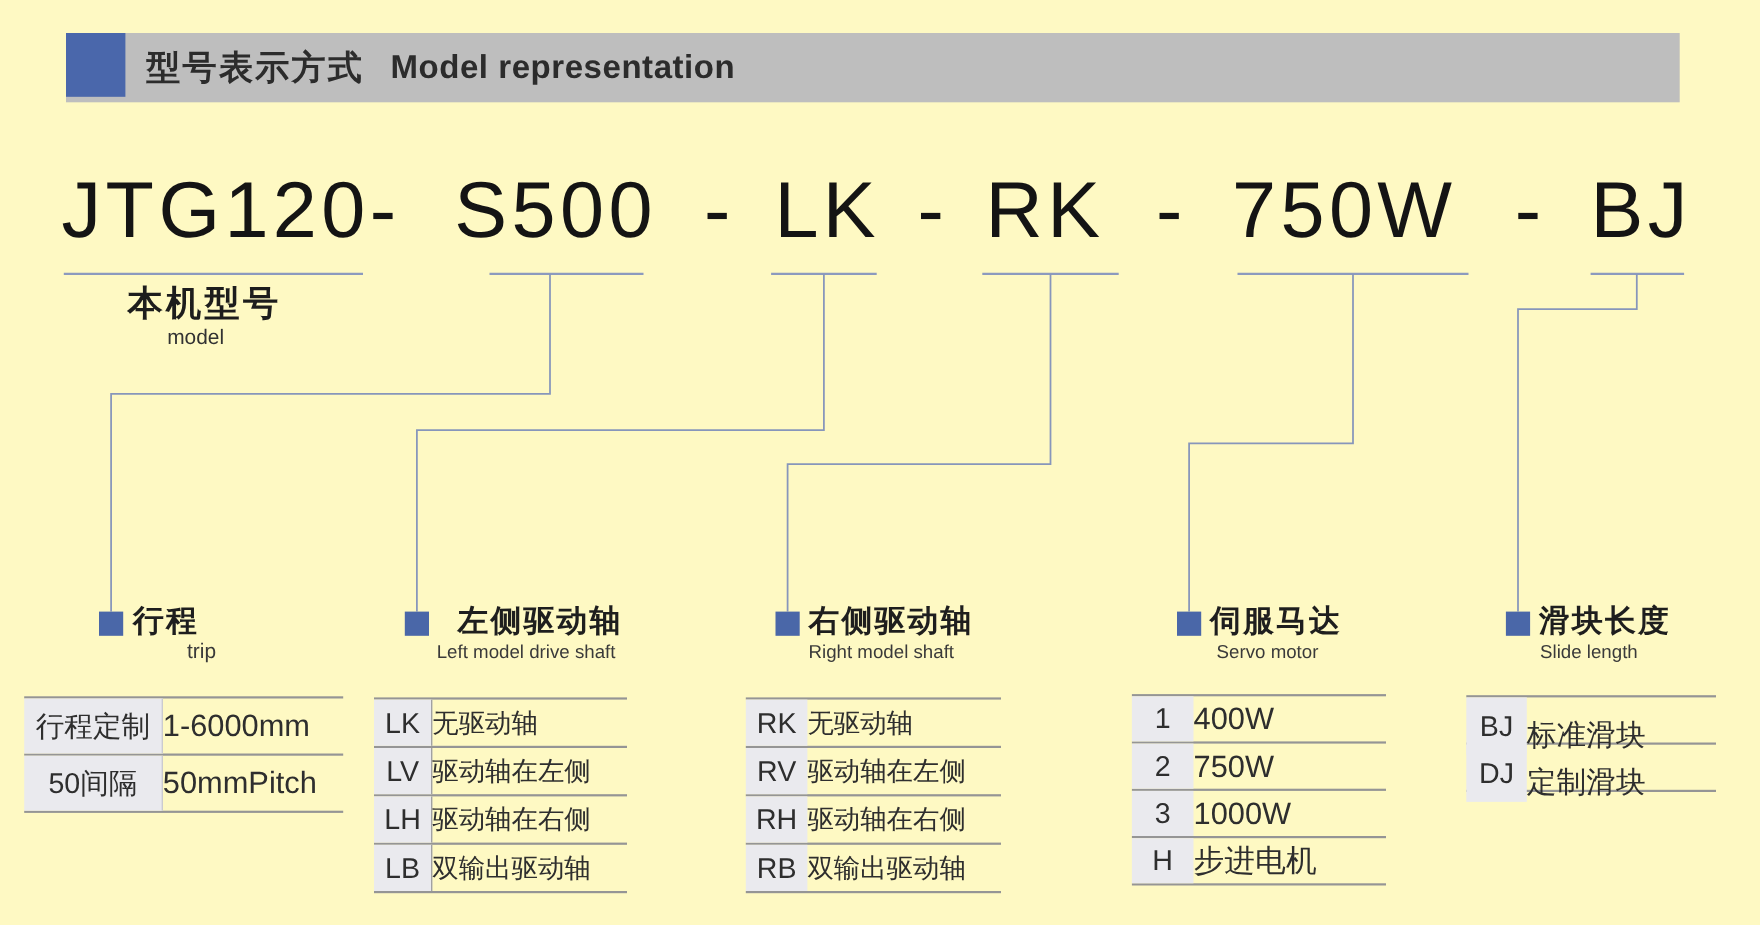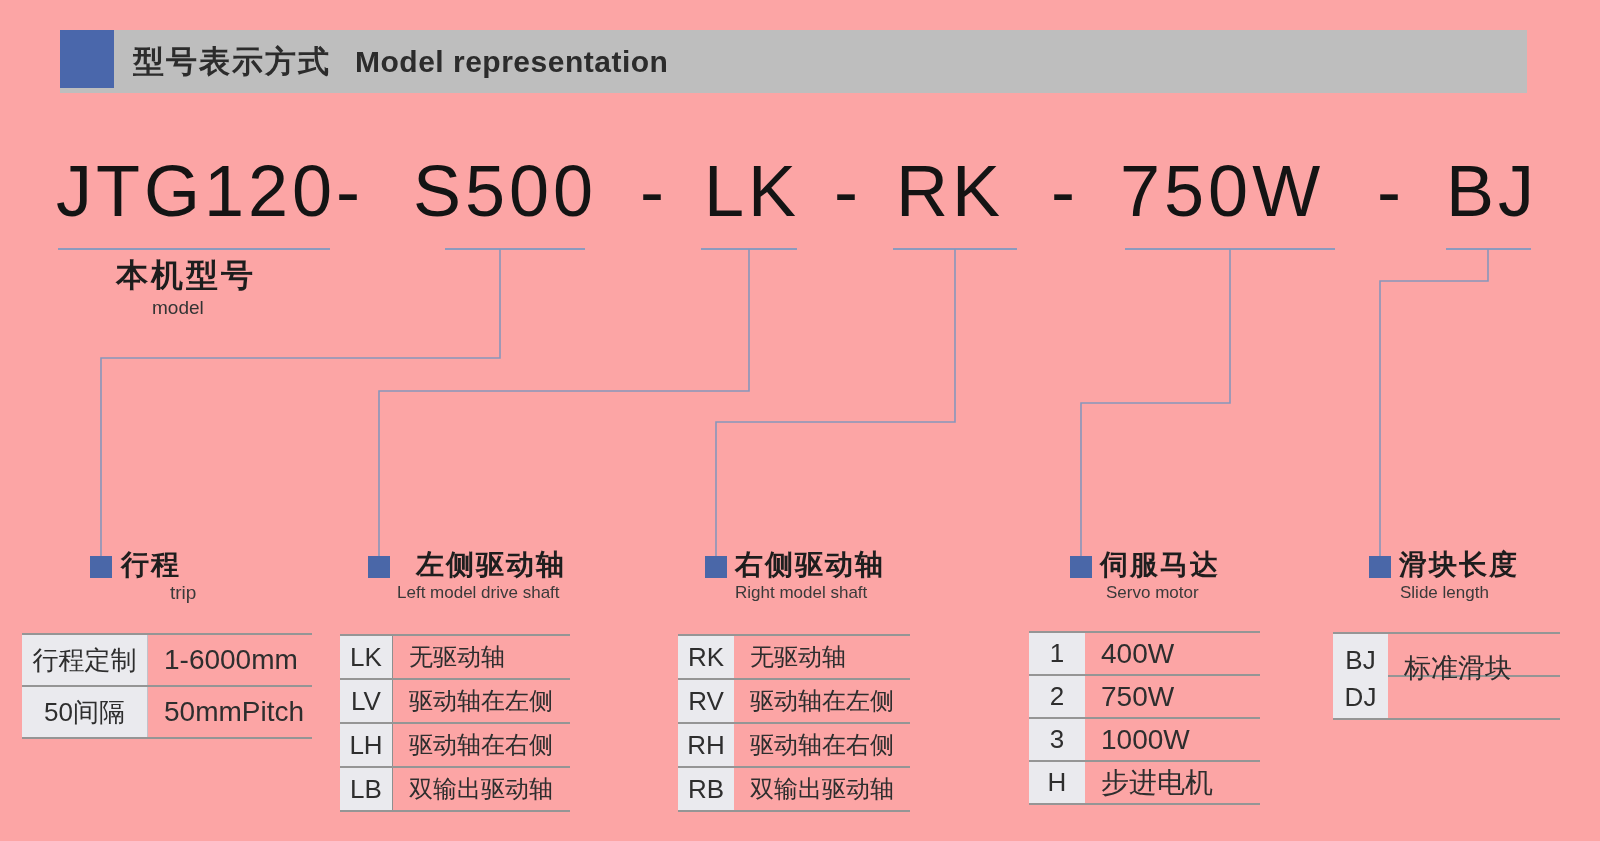--- a/index.html
+++ b/index.html
@@ -1,18 +1,18 @@
 <!DOCTYPE html>
 <html><head>
 <meta charset="utf-8">
 <style>
   * { margin:0; padding:0; box-sizing:border-box; }
   html,body { background:#ffffff; }
   body { font-family:"Liberation Sans","DejaVu Sans",sans-serif; color:#303030; }
-  #page { position:relative; width:1600px; height:841px; background:#fca5a5; overflow:hidden; }
+  #page { position:relative; width:1600px; height:841px; background:#fef9c3; overflow:hidden; }
 
   
   .banner { position:absolute; left:60px; top:30px; width:1467px; height:63px; background:#bebebe; }
   .banner-square { position:absolute; left:60px; top:30px; width:54px; height:58px; background:#4a67ab; }
   .banner-title { position:absolute; left:133px; top:30px; height:63px; display:flex; align-items:center; gap:24px; }
   .banner-title .zh { font-size:31px; font-weight:bold; color:#2c2c2c; letter-spacing:2px; }
   .banner-title .en { font-size:30px; font-weight:bold; color:#2c2c2c; letter-spacing:0.5px;text-align:center; }
 
   
   .model-seg { position:absolute; top:155px; font-size:72px; line-height:1; letter-spacing:4px; color:#141414; white-space:nowrap; }
@@ -28,21 +28,21 @@
 
   
   .sq { position:absolute; width:22px; height:22px; background:#4a67a8; top:556px; }
   .sec-zh { position:absolute; top:546px; font-size:28px; font-weight:bold; color:#1e1e1e; letter-spacing:2px; white-space:nowrap; }
   .sec-en { position:absolute; font-size:17px; color:#3a3a3a; white-space:nowrap; }
 
   
   .tbl { position:absolute; border-top:2px solid #959595; }
   .tbl .row { display:grid; border-bottom:2px solid #959595; align-items:center; }
   .tbl .c1 { background:#eaeaee; height:100%; display:flex; align-items:center; justify-content:center; font-size:26px; color:#2e2e2e; }
-  .tbl .c2 { padding-left:16px; font-size:26px; color:#2e2e2e; white-space:nowrap; }
+  .tbl .c2 { font-size:26px; color:#2e2e2e; white-space:nowrap; }
 
   .tbl-trip { left:22px; top:633px; width:290px; }
   .tbl-trip .row { grid-template-columns:126px 1fr; height:52px; }
   .tbl-trip .c1 { border-right:1px solid #c2c2ca; }
   .tbl-trip .c2 { font-size:28px; }
 
   .tbl-left { left:340px; top:634px; width:230px; }
   .tbl-left .row { grid-template-columns:53px 1fr; height:44px; }
   .tbl-left .c1 { border-right:1px solid #8f8f8f; }
   .tbl-left .c2 { font-size:24px; }
@@ -193,16 +193,17 @@
     </div>
   </div>
 
   <div class="tbl tbl-slide">
     <div class="row">
       <div class="c1">BJ</div>
       <div class="c2">标准滑块</div>
     </div>
     <div class="row">
       <div class="c1">DJ</div>
+      <div class="c2">定制滑块</div>
     </div>
   </div>
 
 </div>
 
 </body></html>

